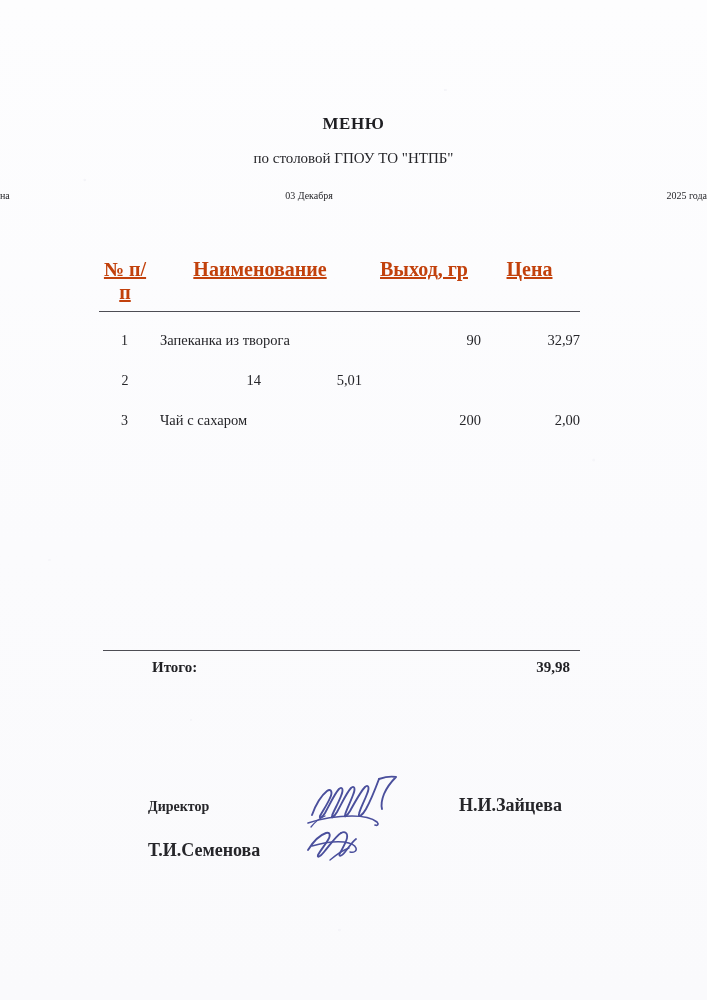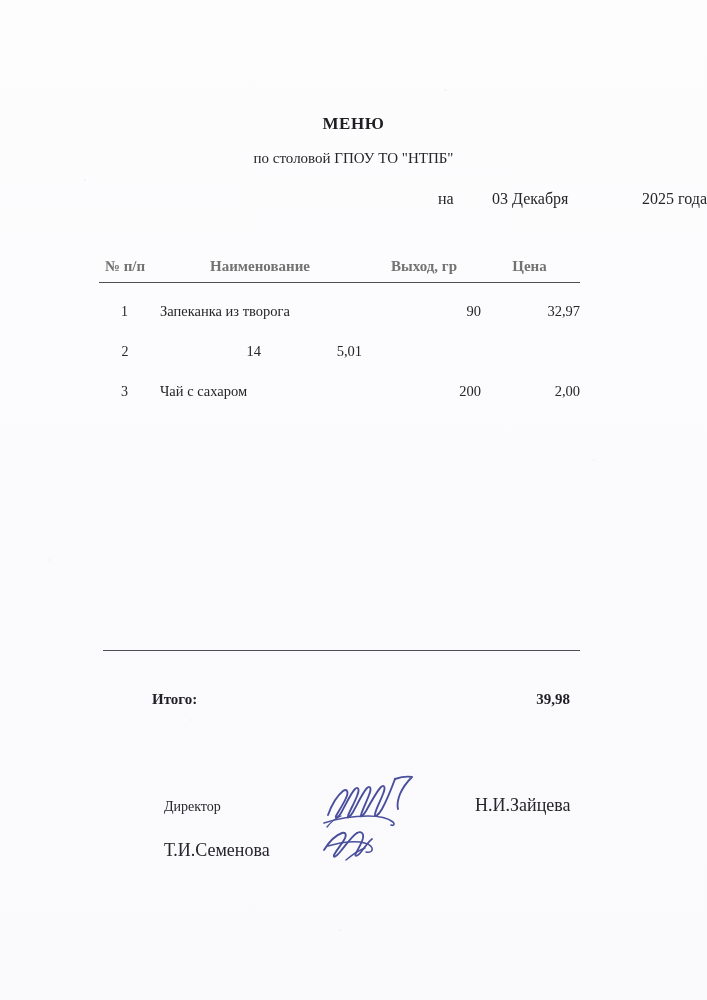--- a/index.html
+++ b/index.html
@@ -54,45 +54,46 @@
     text-align: center;
     font-size: 15px;
     color: #26262a;
   }
   .date-line {
     position: absolute;
     left: 0;
     right: 0;
     top: 190px;
     display: flex;
-    justify-content: flex-end;
-    align-items: baseline;
-    font-size: 16px;
+    justify-content: space-between;
+    align-items: baseline;
+    font-size: 10px;
     color: #26262a;
   }
   .date-line .dl-prep { width: 54px; text-align: left; }
   .date-line .dl-date { width: 150px; text-align: left; }
   .date-line .dl-year { text-align: left; }
 
   
   .menu-table {
     position: absolute;
     left: 99px;
     top: 258px;
     width: 481px;
   }
   .mt-row {
     display: flex;
     align-items: baseline;
   }
   .mt-head {
     font-weight: bold;
-    font-size: 15px;
-    color: #737373;
+    font-size: 20px;
+    color: #c2410c;
     padding-bottom: 7px;
+    text-decoration: underline;
   }
   .c-num   { width: 52px; text-align: center; }
   .c-name  { width: 218px; text-align: left; padding-left: 10px; }
   .c-out   { width: 110px; text-align: right; }
   .c-price { width: 101px; text-align: right; }
 
   .mt-head .c-name  { text-align: center; padding-left: 0; }
   .mt-head .c-out   { text-align: center; }
   .mt-head .c-price { text-align: center; }
 
@@ -123,28 +124,29 @@
   .total-row {
     display: flex;
     align-items: baseline;
     justify-content: space-between;
     padding-top: 8px;
     font-weight: bold;
     font-size: 15px;
     color: #1f1f23;
   }
   .total-label { padding-left: 49px; }
-  .total-value { padding-right: 10px; margin-top: 32px; }
+  .total-value { padding-right: 10px; }
 
   
   .signatures {
     position: absolute;
-    left: 164px;
+    left: 148px;
     top: 795px;
     width: 420px;
+    font-weight: bold;
   }
   .sig-row {
     position: relative;
     display: flex;
     align-items: baseline;
     height: 45px;
   }
   .sig-role {
     width: 311px;
     font-size: 14px;

